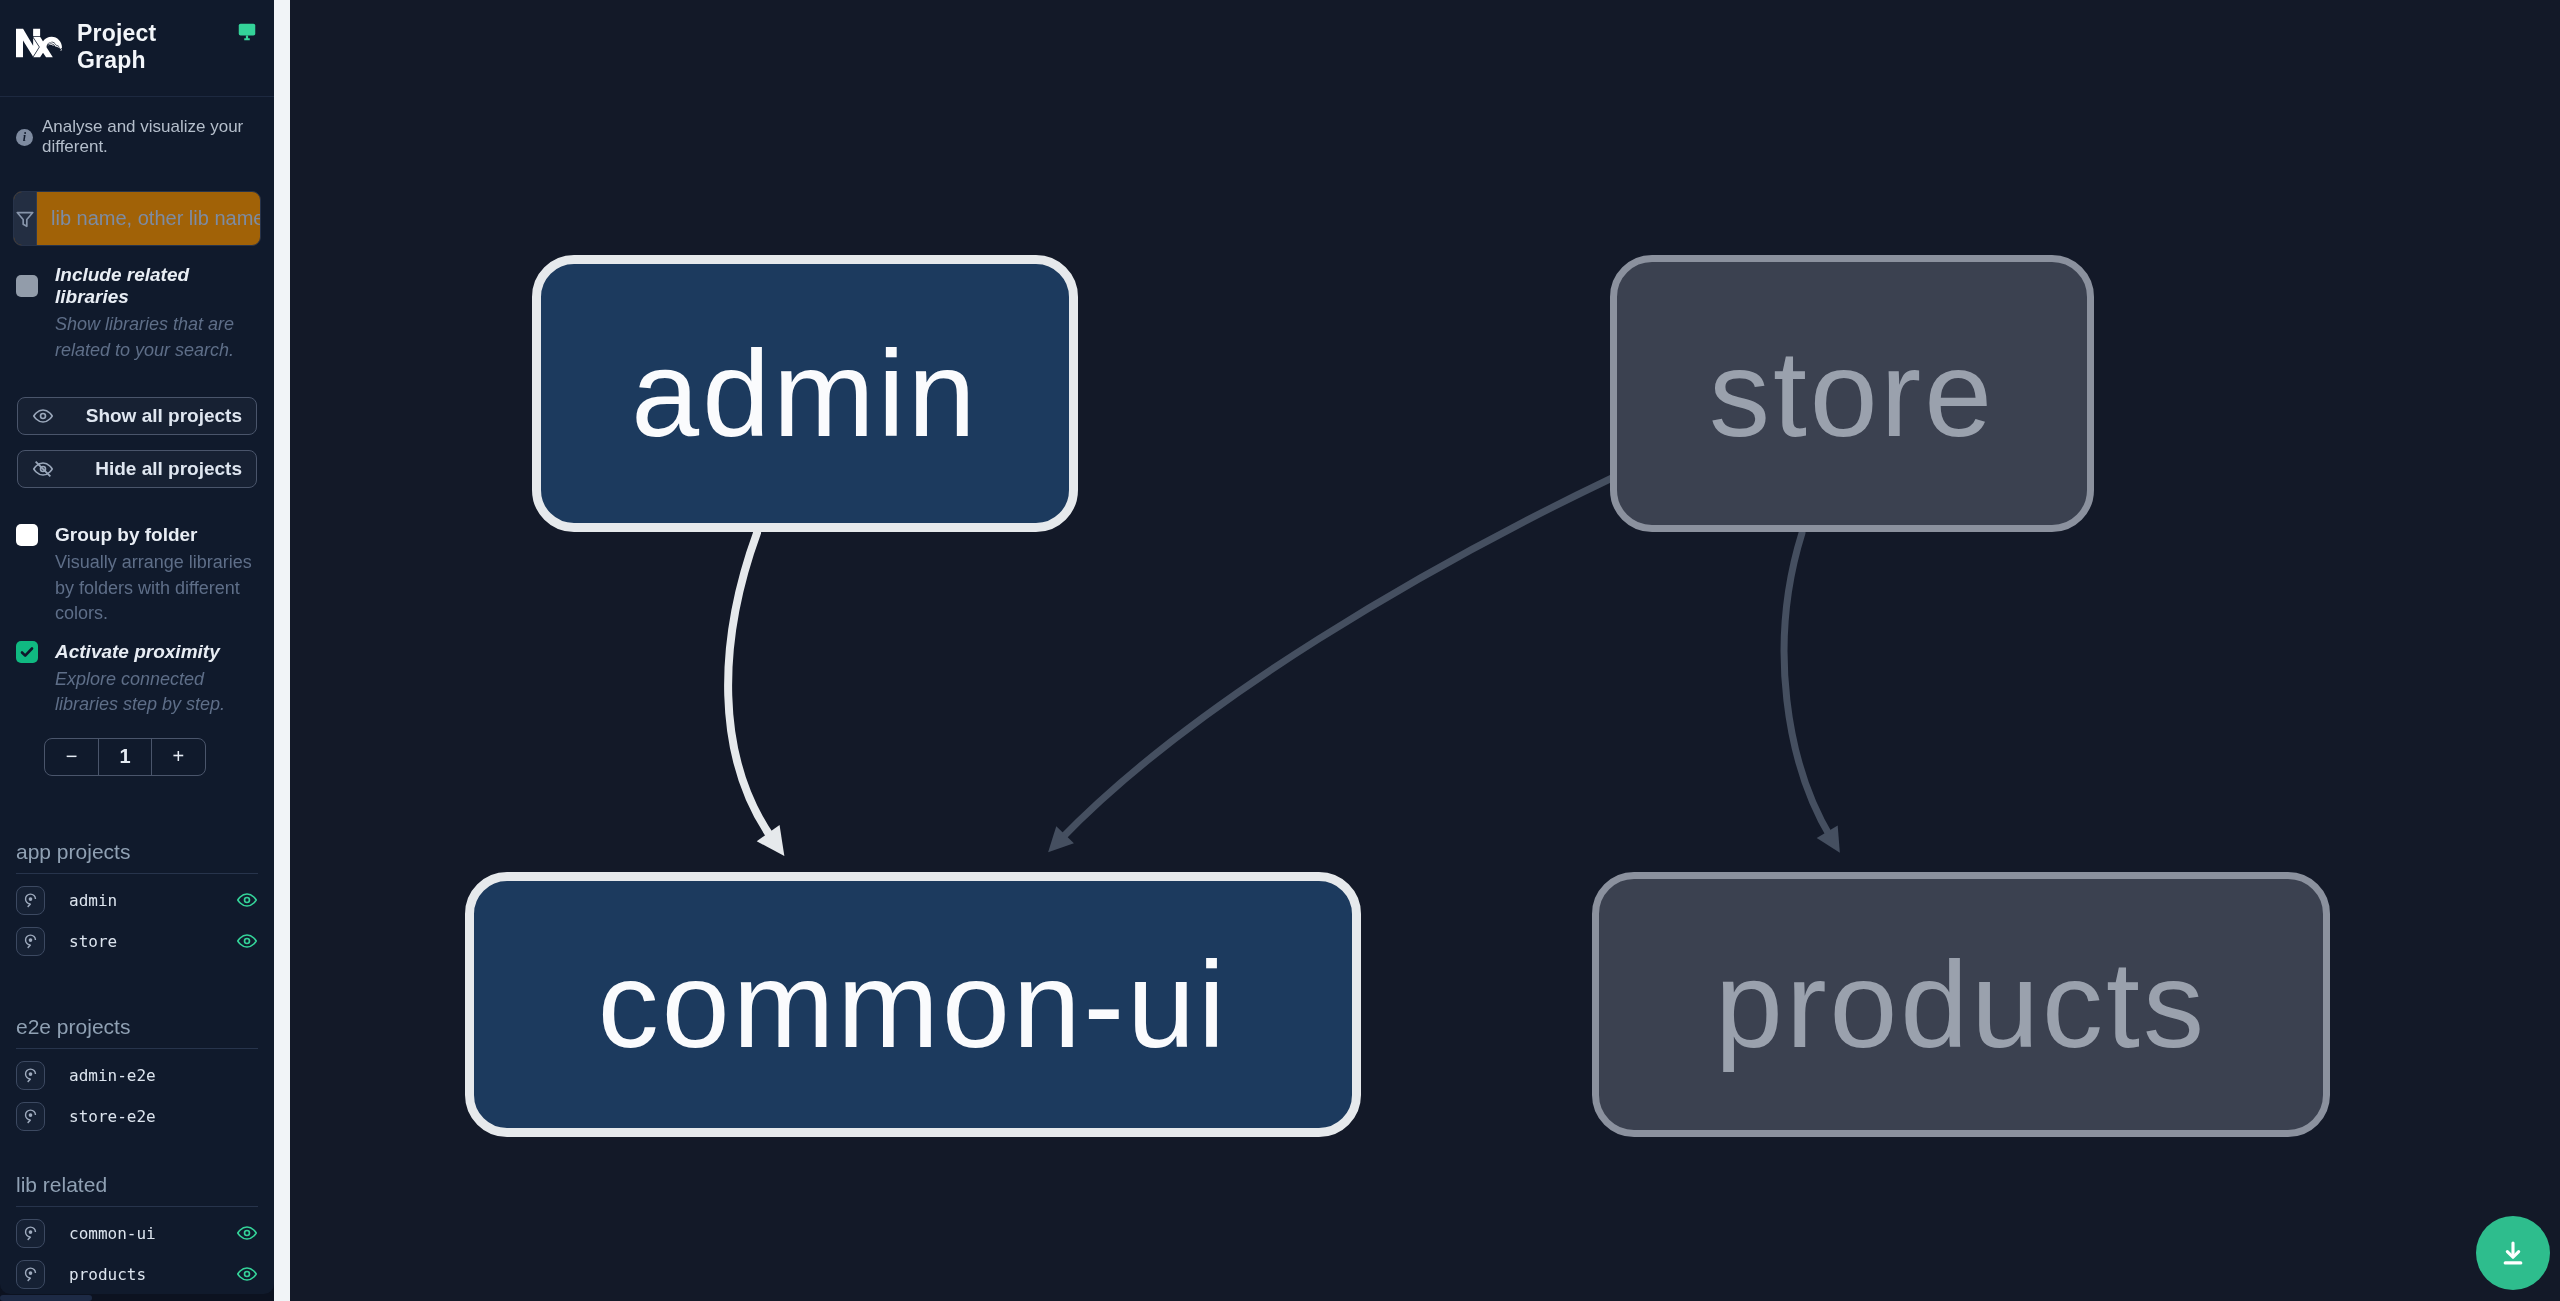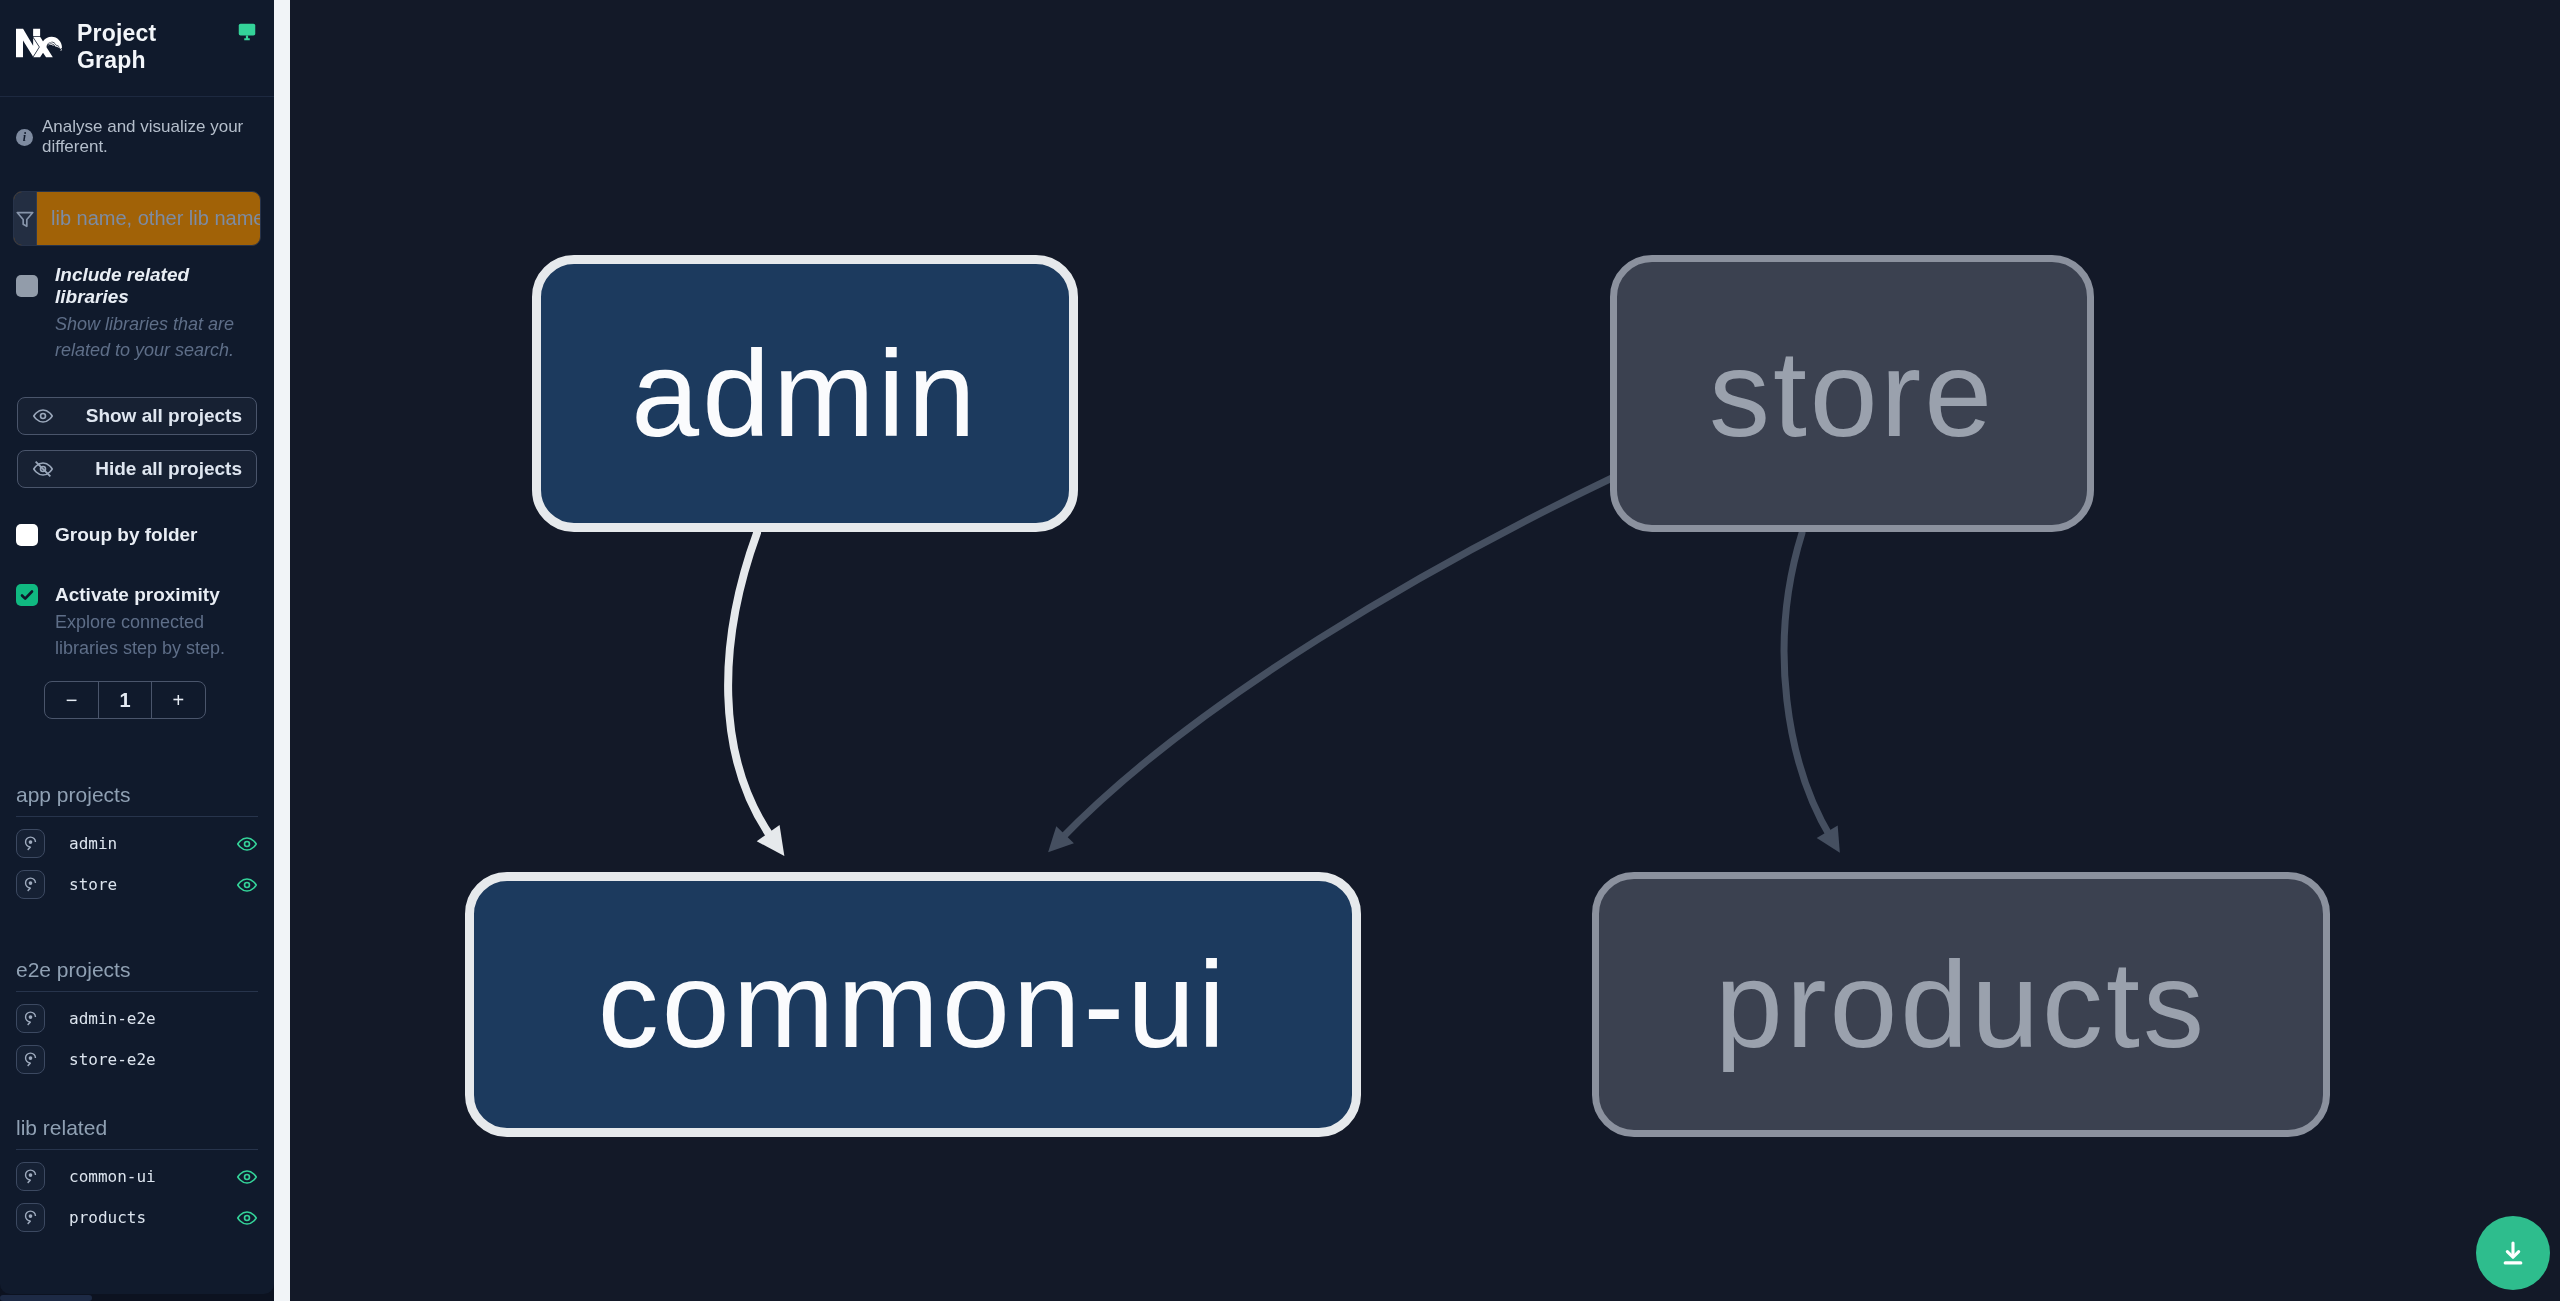--- a/index.html
+++ b/index.html
@@ -39,21 +39,21 @@
   .opt { margin:0 16px; }
   .opt-row { display:flex; align-items:center; gap:17px; }
   .cbx { width:22px; height:22px; border-radius:5px; flex:0 0 auto; }
   .cbx.gray  { background:#929caa; }
   .cbx.white { background:#ffffff; }
   .cbx.green { background:#10b981; display:flex; align-items:center; justify-content:center; }
   .opt-label { color:#e8edf4; font-size:19px; font-weight:600; }
   .opt-desc  { color:#5e6e88; font-size:18px; line-height:1.42; margin:4px 0 0 39px; max-width:210px; }
   .m-include { margin-top:18px;font-style:italic; }
   .m-group   { margin-top:36px; }
-  .m-prox    { margin-top:38px; }
+  .m-prox    { margin-top:14px;font-style:italic; }
 
   
   .act-btn { display:flex; align-items:center; gap:12px; margin:15px 17px 0 17px; height:38px;
              border:1px solid #4a556b; border-radius:8px; background:#172133; padding:0 14px;
              color:#dfe6f0; font-size:19px; font-weight:600; cursor:pointer; width:240px;justify-content:space-between; }
   .act-btn:first-of-type { margin-top:34px; }
   .act-btn svg { flex:0 0 auto; }
 
   
   .stepper { display:flex; margin:20px 0 0 44px; width:162px; height:38px;
@@ -150,20 +150,21 @@
       <path d="M4 4l16 16" stroke-width="2"></path>
     </svg>
     <span>Hide all projects</span>
   </button>
 
   <div class="opt m-group">
     <div class="opt-row">
       <span class="cbx white"></span>
       <span class="opt-label">Group by folder</span>
     </div>
+    <div class="opt-desc">Visually arrange libraries by folders with different colors.</div>
   </div>
 
   <div class="opt m-prox">
     <div class="opt-row">
       <span class="cbx green">
         <svg width="16" height="16" viewBox="0 0 16 16" fill="none" stroke="#0f172a" stroke-width="2.6" stroke-linecap="round" stroke-linejoin="round">
           <path d="M3 8.5l3.2 3.2L13 4.5"></path>
         </svg>
       </span>
       <span class="opt-label">Activate proximity</span>

